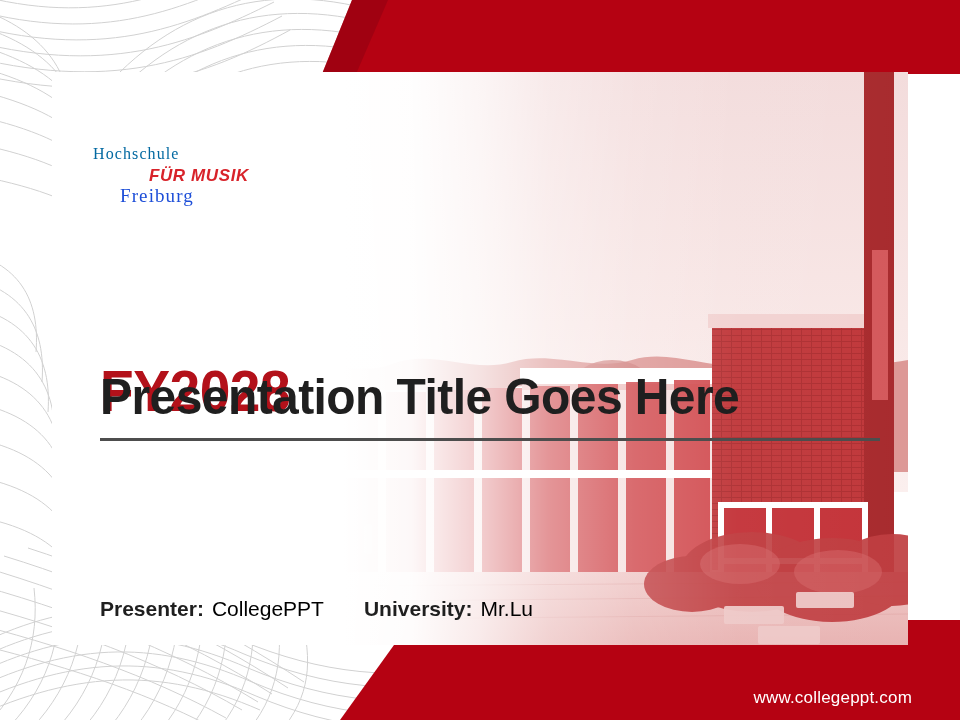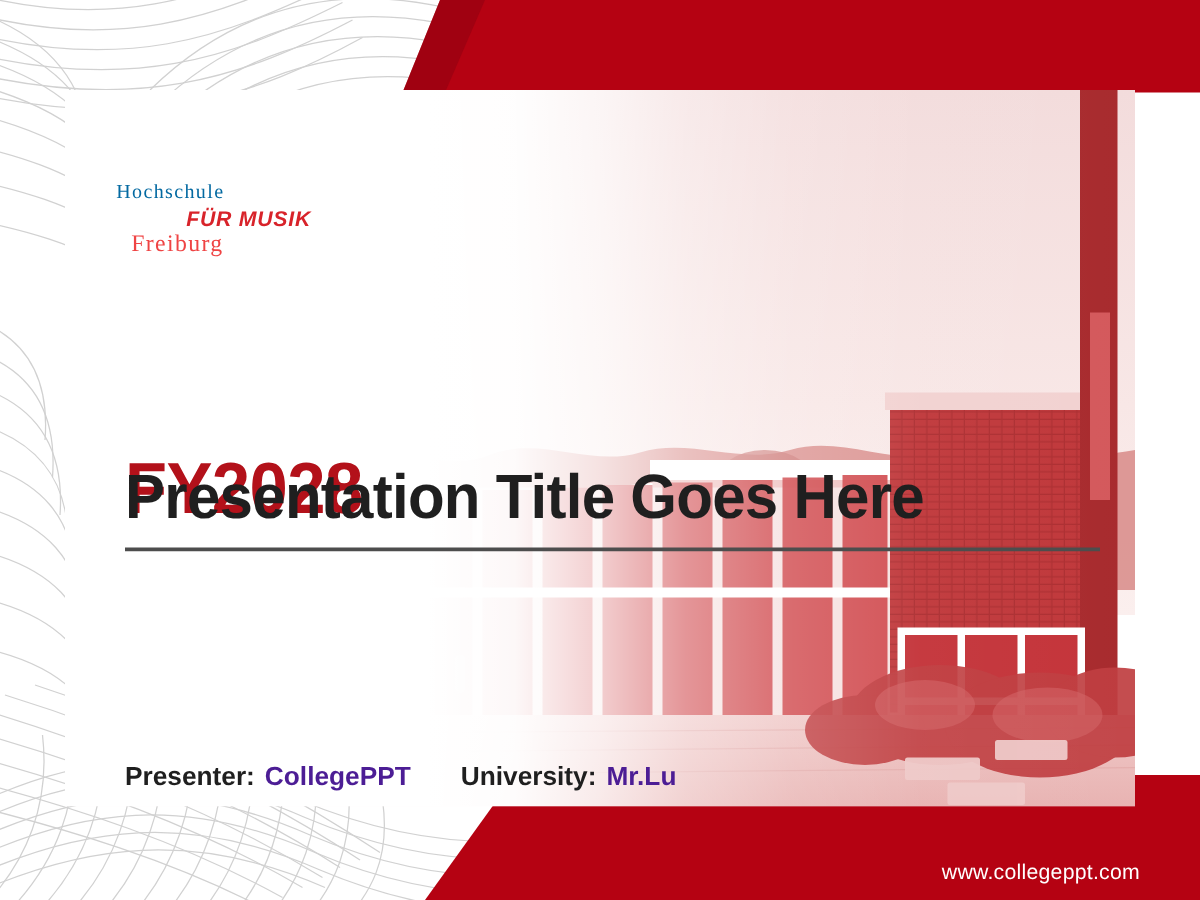--- a/index.html
+++ b/index.html
@@ -119,24 +119,24 @@
     font-family: "Liberation Sans", sans-serif;
     font-weight: bold;
     font-size: 17px;
     color: #d8232a;
     letter-spacing: 0.6px;
     white-space: nowrap;
     font-style: italic;
   }
   #logo .l-freiburg {
     position: absolute;
-    left: 12px; top: 40px;
+    left: 27px; top: 40px;
     font-family: "Liberation Serif", serif;
     font-size: 19px;
-    color: #ef4444;
+    color: #1d4ed8;
     letter-spacing: 1.1px;
     white-space: nowrap;
   }
 
   
   #fy-line {
     position: absolute;
     left: 48px;
     top: 290px;
     font-size: 58px;
@@ -181,36 +181,35 @@
 
   
   #people-row {
     position: absolute;
     left: 48px;
     top: 525px;
     display: flex;
     align-items: baseline;
     gap: 40px;
     white-space: nowrap;
-    margin-top: 13px;
   }
   #people-row .pair {
     display: flex;
     align-items: baseline;
     gap: 8px;
   }
   #people-row .k {
     font-size: 21px;
     font-weight: bold;
     color: #1f1f1f;
   }
   #people-row .v {
     font-size: 21px;
-    font-weight: bold;
-    color: #4c1d95;
+    font-weight: normal;
+    color: #000000;
   }
 </style>
 </head>
 <body>
 
 <div id="slide">
 
   <div class="bg-waves">
     <svg viewBox="0 0 960 720" xmlns="http://www.w3.org/2000/svg">
       <defs>

